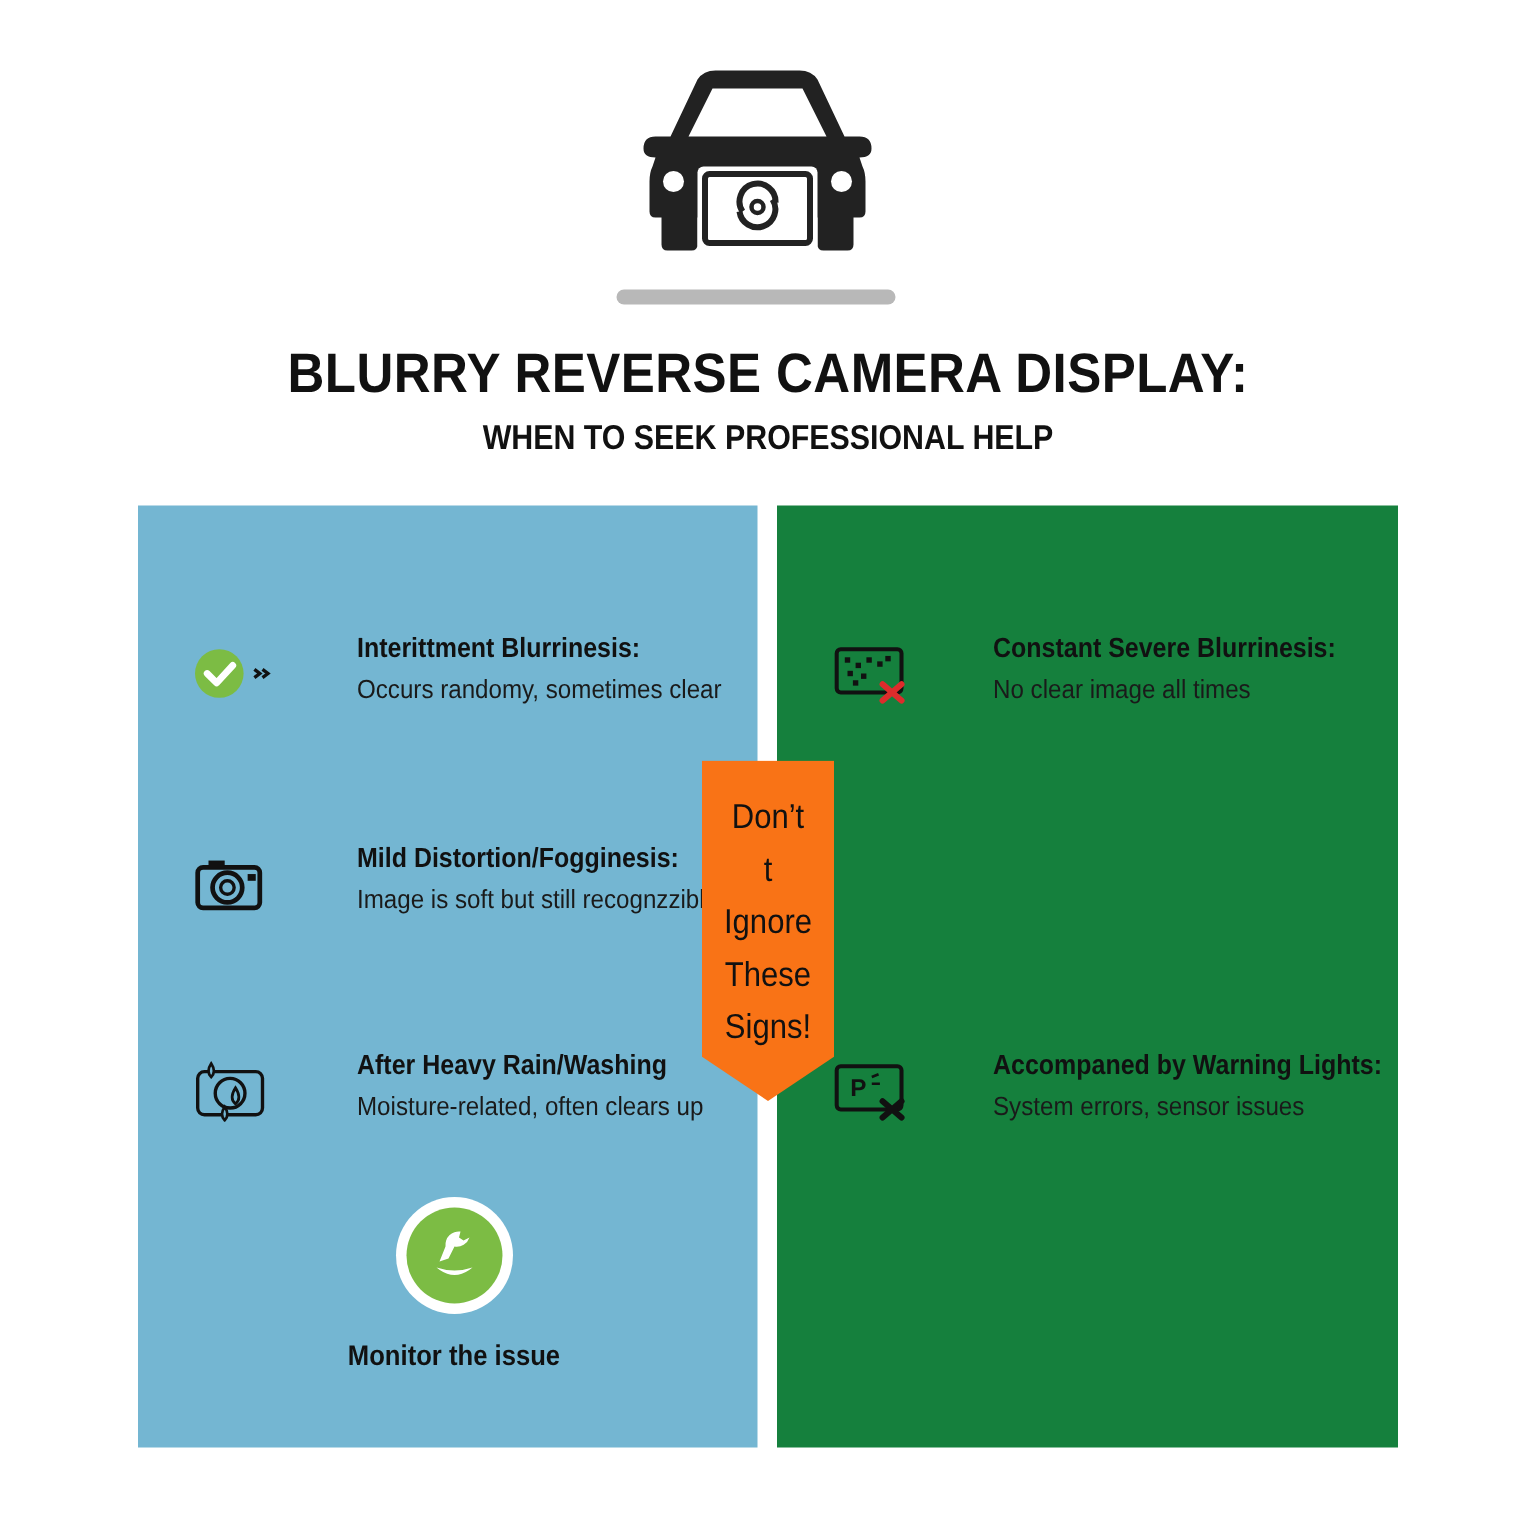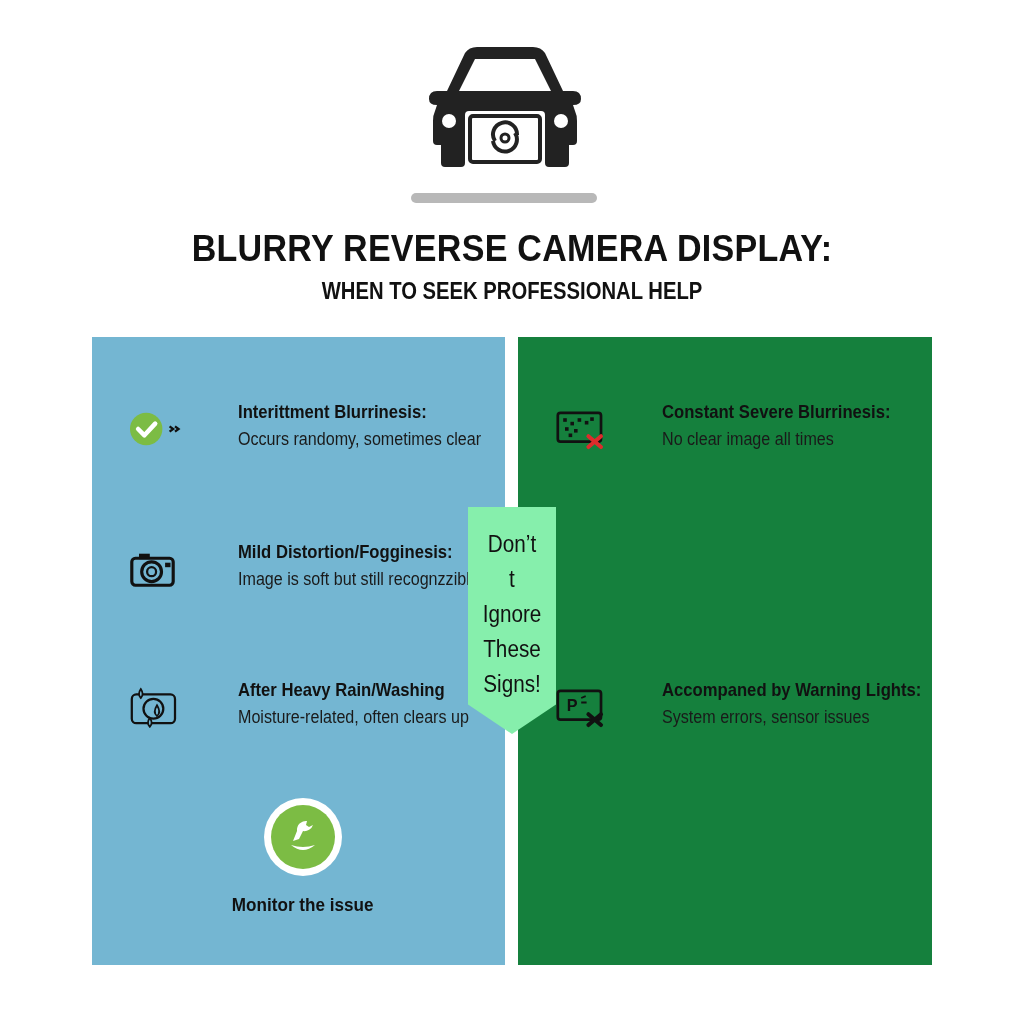--- a/index.html
+++ b/index.html
@@ -11,35 +11,35 @@
 
   .title { position: absolute; left: 0; width: 1024px; text-align: center; top: 228px;
            font-size: 37px; font-weight: bold; letter-spacing: 0.3px; transform: scaleX(0.92); }
   .subtitle { position: absolute; left: 0; width: 1024px; text-align: center; top: 278px;
               font-size: 23px; font-weight: bold; transform: scaleX(0.88); }
 
   .panel { position: absolute; top: 337px; height: 628px; }
   .panel.left { left: 92px; width: 413px; background: #74b6d2; }
   .panel.right { left: 518px; width: 414px; background: #15803d; }
 
-  .item { position: absolute; left: 38px; width: 370px; height: 60px; }
+  .item { position: absolute; left: 38px; width: 370px; height: 60px; margin-top: 20px; }
   .item .ic { position: absolute; left: 0; top: 6px; width: 54px; height: 44px; }
   .item .txt { position: absolute; left: 106px; top: 0; }
   .panel.left .item .txt { left: 108px; }
   .item .head { font-size: 18.5px; font-weight: bold; white-space: nowrap; transform-origin: left; transform: scaleX(0.9); display: block; }
   .item .desc { font-size: 17.5px; margin-top: 6px; white-space: nowrap; transform-origin: left; transform: scaleX(0.92); display: block; color: #1a1a1a; }
 
   .action { position: absolute; left: 4px; width: 100%; text-align: center; }
   .action .circle { width: 78px; height: 78px; border-radius: 50%; background: #fff; margin: 0 auto;
                     display: flex; align-items: center; justify-content: center; }
   .action .inner { width: 64px; height: 64px; border-radius: 50%; display: flex; align-items: center; justify-content: center; }
   .action .label { margin-top: 18px; font-size: 19px; font-weight: bold; display: inline-block; transform: scaleX(0.9); }
 
   .banner { position: absolute; left: 468px; top: 507px; width: 88px; height: 227px;
-            background: #86efac; clip-path: polygon(0 0, 100% 0, 100% 87%, 50% 100%, 0 87%); }
+            background: #f97316; clip-path: polygon(0 0, 100% 0, 100% 87%, 50% 100%, 0 87%); }
   .banner-text { position: absolute; left: 0; top: 20px; width: 100%; text-align: center;
                  font-size: 23px; line-height: 35px; color: #111; transform: scaleX(0.9); }
   .banner-text span { display: block; }
 </style>
 </head>
 <body>
 
 <svg class="hero-icon" viewBox="0 0 160 125">
   <path d="M40 8 Q44 2 52 2 L108 2 Q116 2 120 8 L138 46 L148 46 Q156 46 156 54 Q156 60 148 60 L150 66 Q152 70 152 76 L152 96 Q152 100 148 100 L144 100 L144 118 Q144 122 140 122 L124 122 Q120 122 120 118 L120 100 L40 100 L40 118 Q40 122 36 122 L20 122 Q16 122 16 118 L16 100 L12 100 Q8 100 8 96 L8 76 Q8 70 10 66 L12 60 Q4 60 4 54 Q4 46 12 46 L22 46 Z M50 14 L34 46 L126 46 L110 14 Z" fill="#222"></path>
   <circle cx="24" cy="76" r="7" fill="#fff"></circle>

